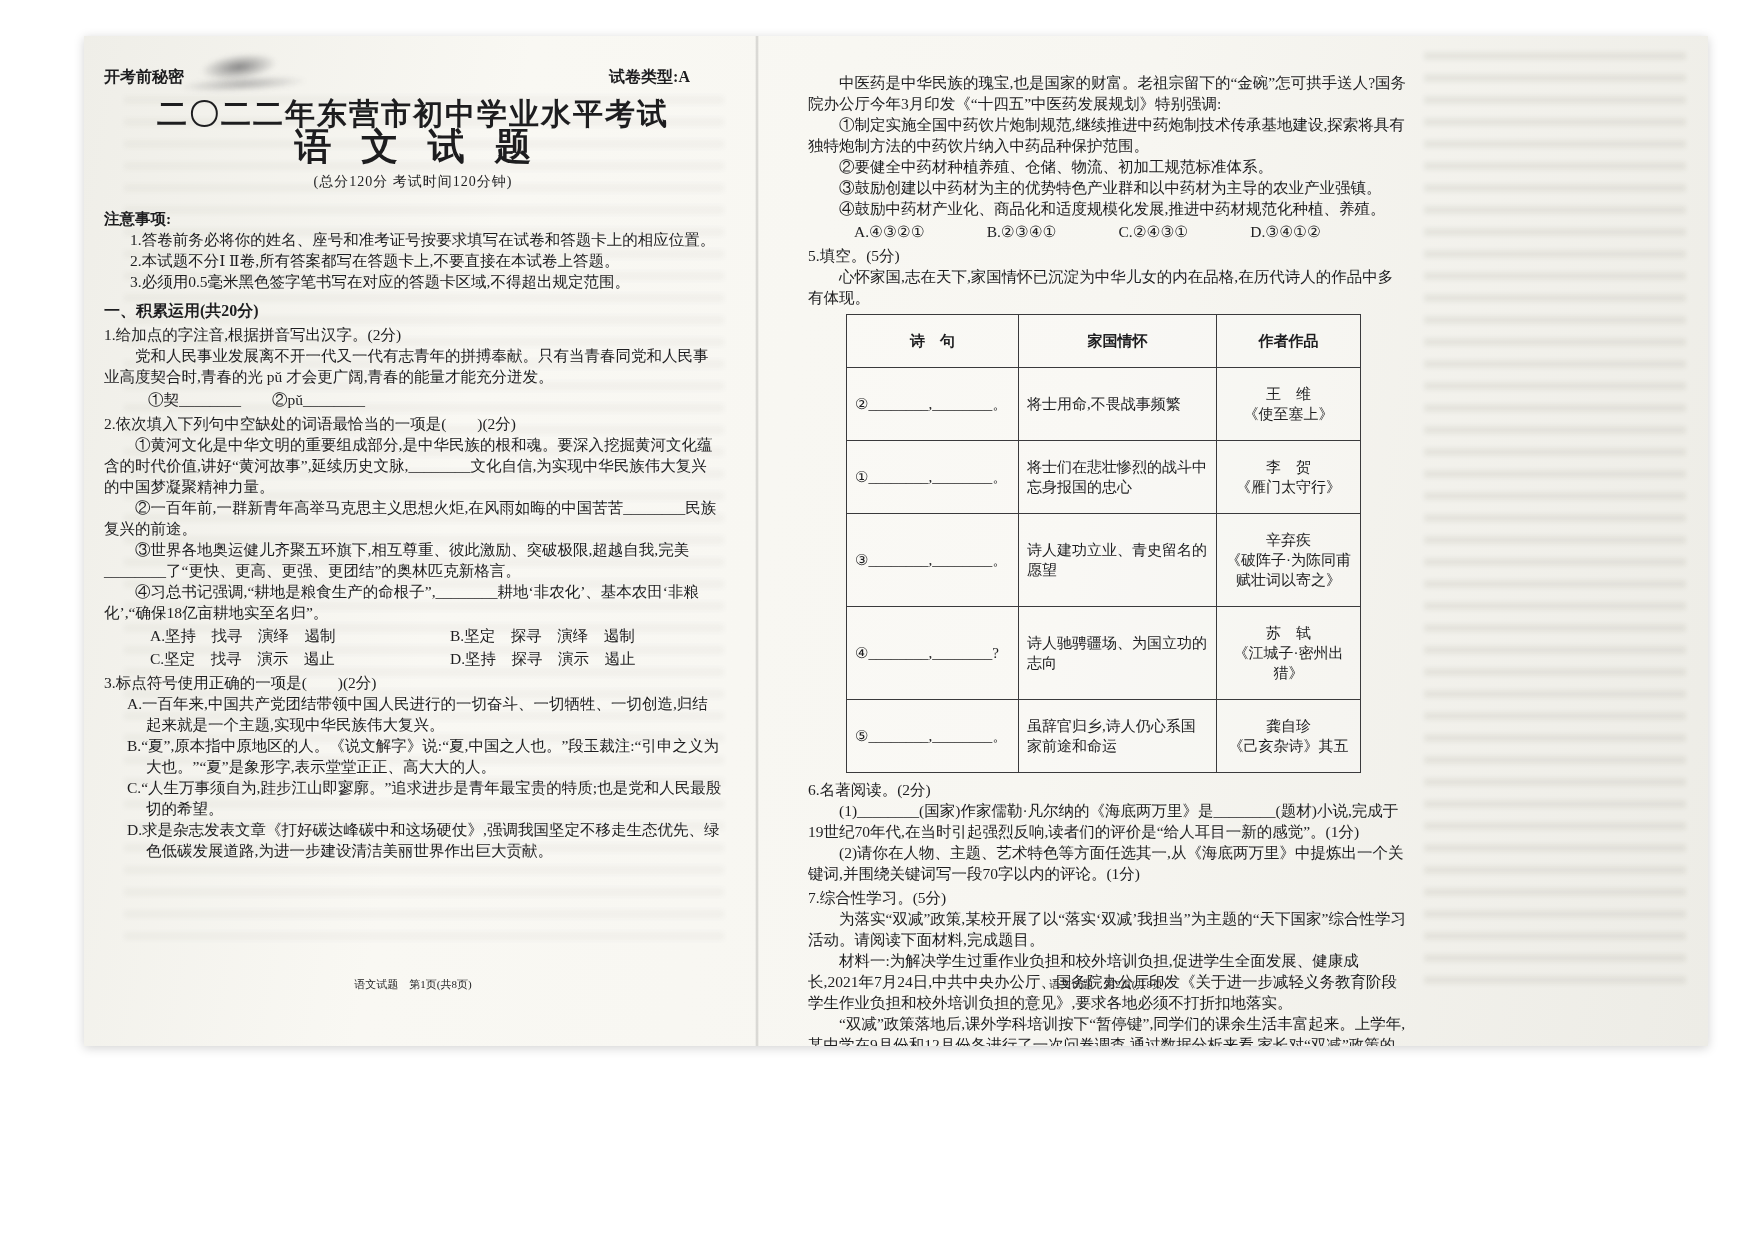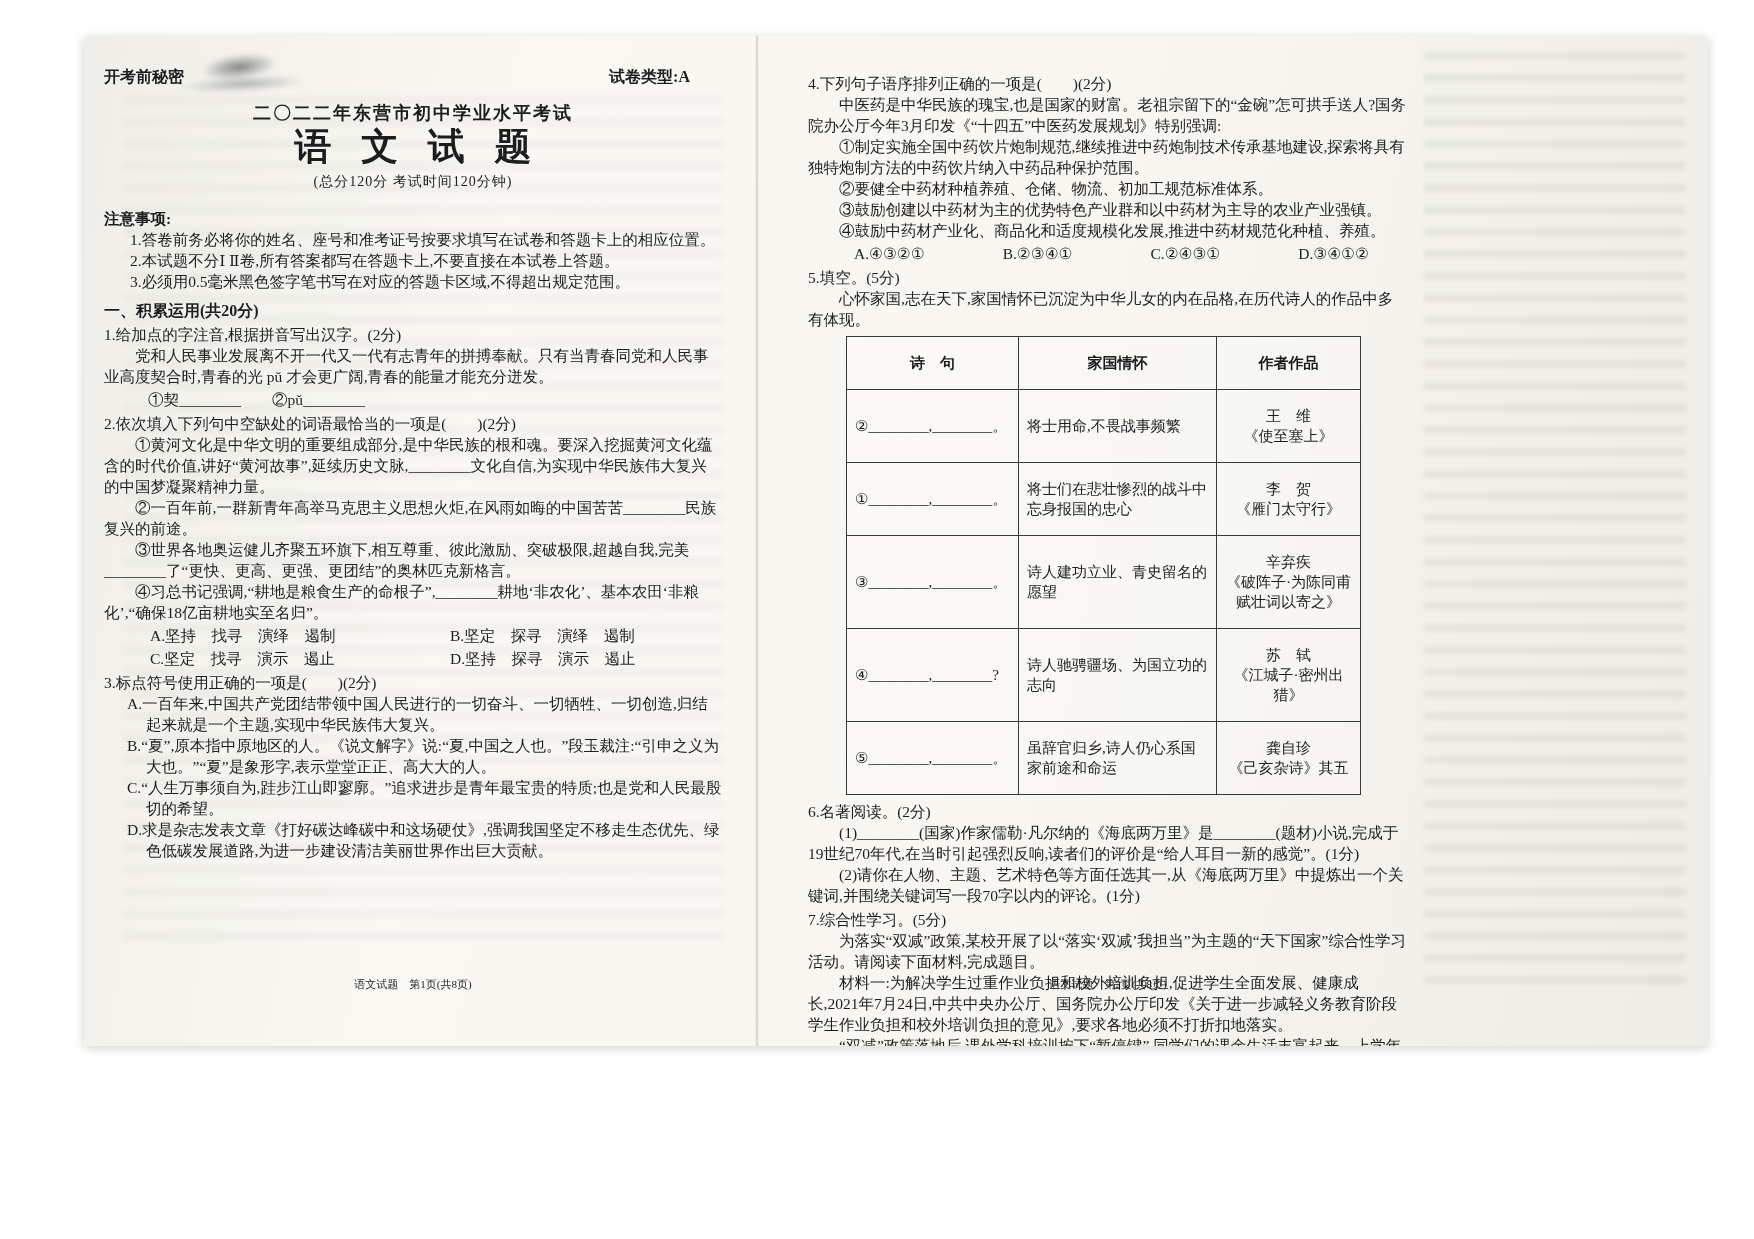--- a/index.html
+++ b/index.html
@@ -21,34 +21,34 @@
   }
   .fold {
     position: absolute; left: 671px; top: 0; width: 4px; height: 100%;
     background: linear-gradient(90deg, rgba(0,0,0,0), rgba(0,0,0,.16), rgba(0,0,0,0));
   }
   .col { position: absolute; font-size: 15.5px; line-height: 21px; }
   .col-left  { left: 20px;  top: 30px; width: 618px; }
   .col-right { left: 724px; top: 34px; width: 600px; }
   .bold { font-weight: bold; }
   .toprow { display: flex; justify-content: space-between; padding-right: 32px; font-size: 16px; }
-  h1.title { margin: 16px 0 0; text-align: center; font-size: 18px; letter-spacing: 2px; font-weight: bold; }
+  h1.title { margin: 16px 0 0; text-align: center; font-size: 30px; letter-spacing: 2px; font-weight: bold; }
   h2.subject { margin: 12px 0 0; text-align: center; font-size: 37px; font-weight: bold;
                letter-spacing: .8em; text-indent: .8em; }
   .info { margin-top: 14px; text-align: center; font-size: 14px; letter-spacing: 1px; }
   .notice { margin-top: 16px; }
   .notice-item { padding-left: 26px; }
   .sec-header { margin-top: 8px; font-weight: bold; font-size: 16px; }
   .q { margin-top: 2px; }
   .stem { margin-top: 3px; }
   .para { text-indent: 2em; }
   .blank-line { padding-left: 44px; margin: 2px 0; }
   .opt-grid { display: grid; grid-template-columns: 300px 1fr; padding-left: 46px; row-gap: 2px; margin: 2px 0; }
   .hang { padding-left: 42px; text-indent: -19px; }
-  .q4-options { display: flex; padding-left: 46px; gap: 78px; margin: 2px 0; }
+  .q4-options { display: flex; padding-left: 46px; gap: 62px; margin: 2px 0; }
   table.poems { border-collapse: collapse; margin: 6px 0 6px 38px; background: rgba(255,255,255,.25); }
   table.poems th, table.poems td { border: 1.4px solid #3a3a3c; padding: 16px 8px; font-size: 15px; line-height: 20px; }
   table.poems th { font-weight: bold; text-align: center; height: 30px; }
   td.poem    { width: 172px; }
   td.emotion { width: 198px; }
   td.author  { width: 144px; text-align: center; }
   .footer { position: absolute; bottom: 54px; text-align: center; font-size: 11px; }
   .footer-left  { left: 20px;  width: 618px; }
   .footer-right { left: 724px; width: 600px; }
   .smudge { position: absolute; pointer-events: none; filter: blur(2px); }
@@ -113,21 +113,20 @@
       <div class="stem">3.标点符号使用正确的一项是(　　)(2分)</div>
       <div class="hang">A.一百年来,中国共产党团结带领中国人民进行的一切奋斗、一切牺牲、一切创造,归结起来就是一个主题,实现中华民族伟大复兴。</div>
       <div class="hang">B.“夏”,原本指中原地区的人。《说文解字》说:“夏,中国之人也。”段玉裁注:“引申之义为大也。”“夏”是象形字,表示堂堂正正、高大大的人。</div>
       <div class="hang">C.“人生万事须自为,跬步江山即寥廓。”追求进步是青年最宝贵的特质;也是党和人民最殷切的希望。</div>
       <div class="hang">D.求是杂志发表文章《打好碳达峰碳中和这场硬仗》,强调我国坚定不移走生态优先、绿色低碳发展道路,为进一步建设清洁美丽世界作出巨大贡献。</div>
     </div>
   </div>
 
   <div class="col col-right">
     <div class="q">
-      <div class="stem">4.下列句子语序排列正确的一项是(　　)(2分)</div>
       <div class="para">中医药是中华民族的瑰宝,也是国家的财富。老祖宗留下的“金碗”怎可拱手送人?国务院办公厅今年3月印发《“十四五”中医药发展规划》特别强调:</div>
       <div class="para">①制定实施全国中药饮片炮制规范,继续推进中药炮制技术传承基地建设,探索将具有独特炮制方法的中药饮片纳入中药品种保护范围。</div>
       <div class="para">②要健全中药材种植养殖、仓储、物流、初加工规范标准体系。</div>
       <div class="para">③鼓励创建以中药材为主的优势特色产业群和以中药材为主导的农业产业强镇。</div>
       <div class="para">④鼓励中药材产业化、商品化和适度规模化发展,推进中药材规范化种植、养殖。</div>
       <div class="q4-options">
         <span>A.④③②①</span>
         <span>B.②③④①</span>
         <span>C.②④③①</span>
         <span>D.③④①②</span>

